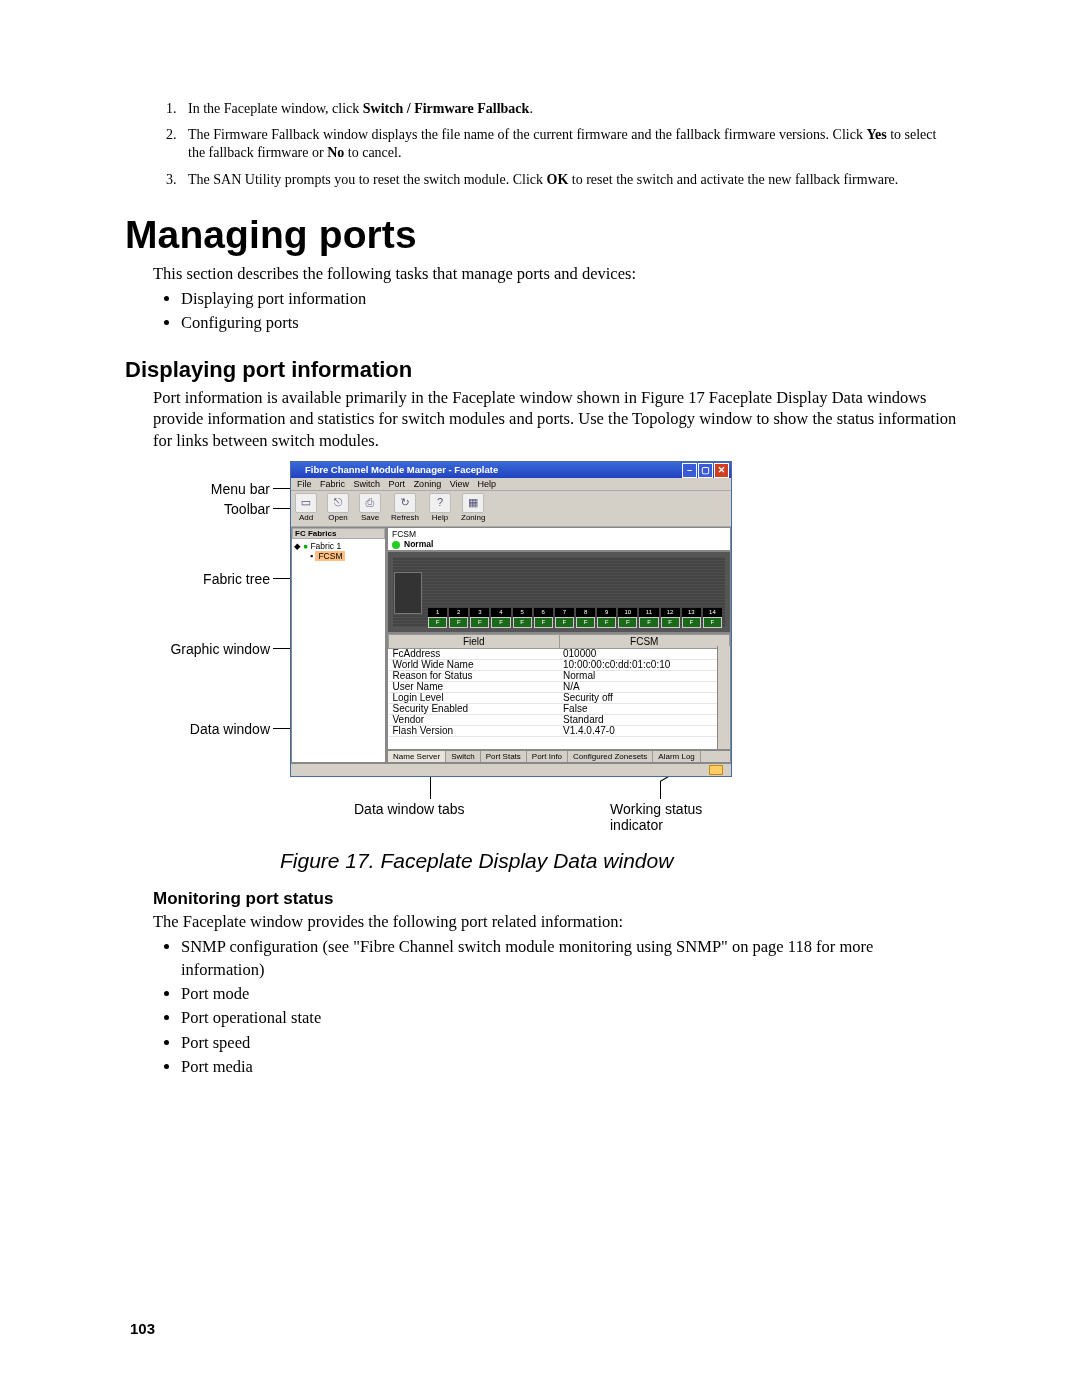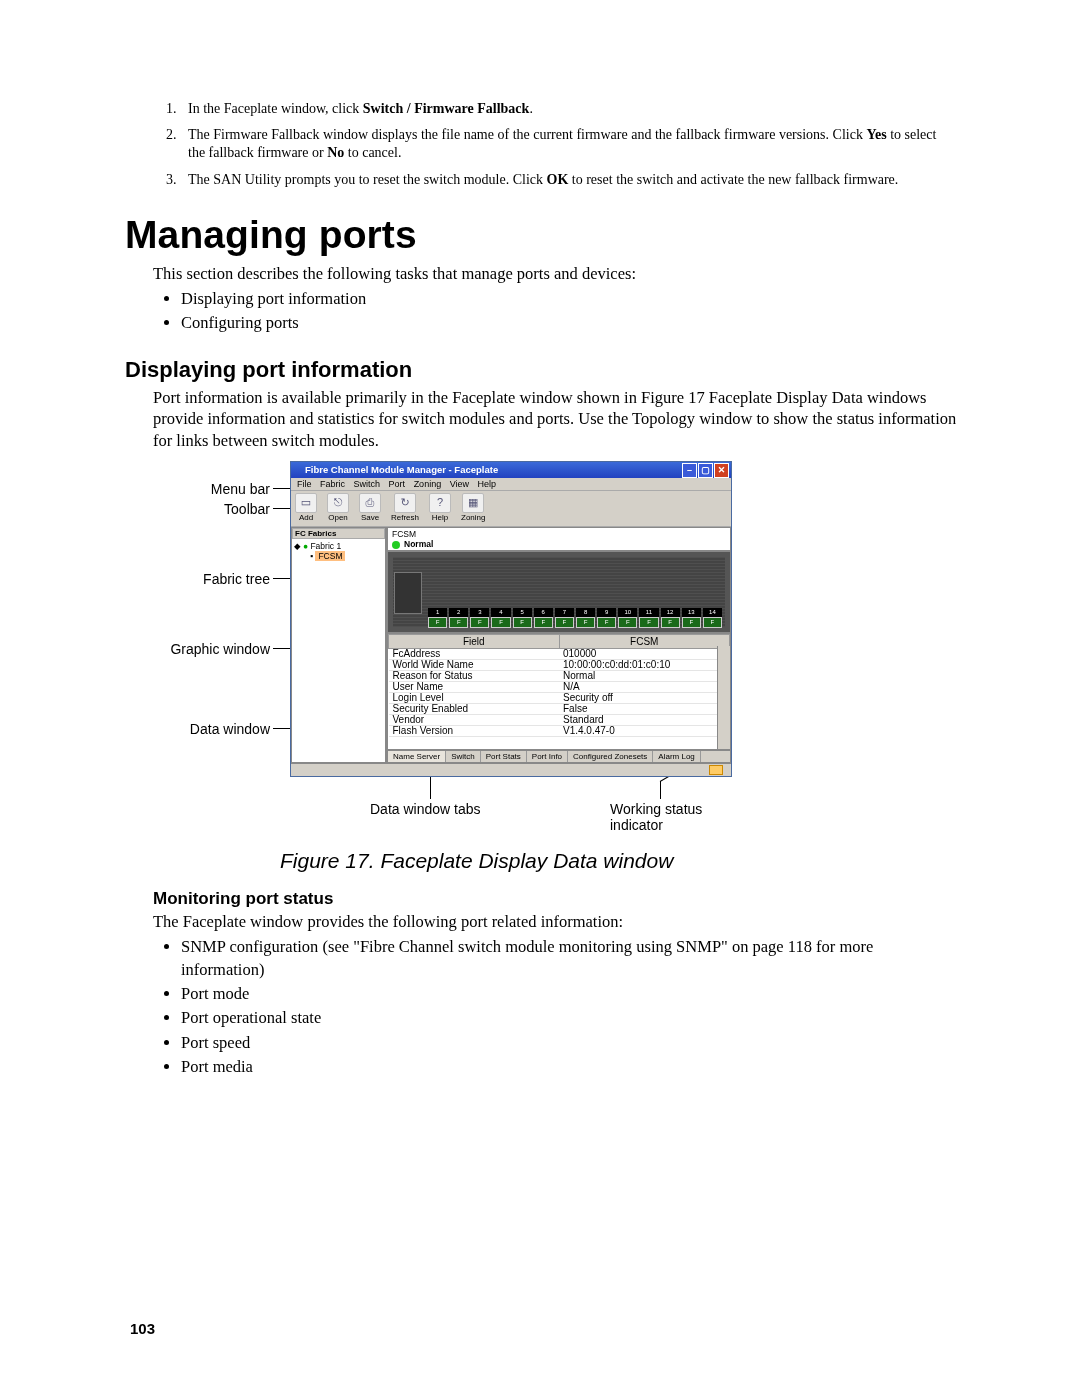--- a/index.html
+++ b/index.html
@@ -248,21 +248,21 @@
     <span class="label" style="left:0;top:110px;width:110px">Fabric tree</span>
     <span class="label" style="left:0;top:180px;width:110px">Graphic window</span>
     <span class="label" style="left:0;top:260px;width:110px">Data window</span>
 
     <div class="line" style="left:113px;top:27px;width:20px;height:1px"></div>
     <div class="line" style="left:113px;top:47px;width:20px;height:1px"></div>
     <div class="line" style="left:113px;top:117px;width:50px;height:1px"></div>
     <div class="line" style="left:113px;top:187px;width:180px;height:1px"></div>
     <div class="line" style="left:113px;top:267px;width:130px;height:1px"></div>
 
-    <span class="label" style="left:210px;top:340px;text-align:right">Data window tabs</span>
+    <span class="label" style="left:194px;top:340px;text-align:right">Data window tabs</span>
     <span class="label" style="left:450px;top:340px;text-align:left;white-space:normal;width:120px">Working status indicator</span>
     <div class="line" style="left:270px;top:312px;width:1px;height:26px"></div>
     <div class="line" style="left:500px;top:320px;width:1px;height:18px"></div>
     <div class="line" style="left:500px;top:320px;width:48px;height:1px;transform:rotate(-30deg);transform-origin:left"></div>
 
     <div class="win">
       <div class="titlebar">
         <span>Fibre Channel Module Manager - Faceplate</span>
         <div class="icons">
           <span>–</span>

